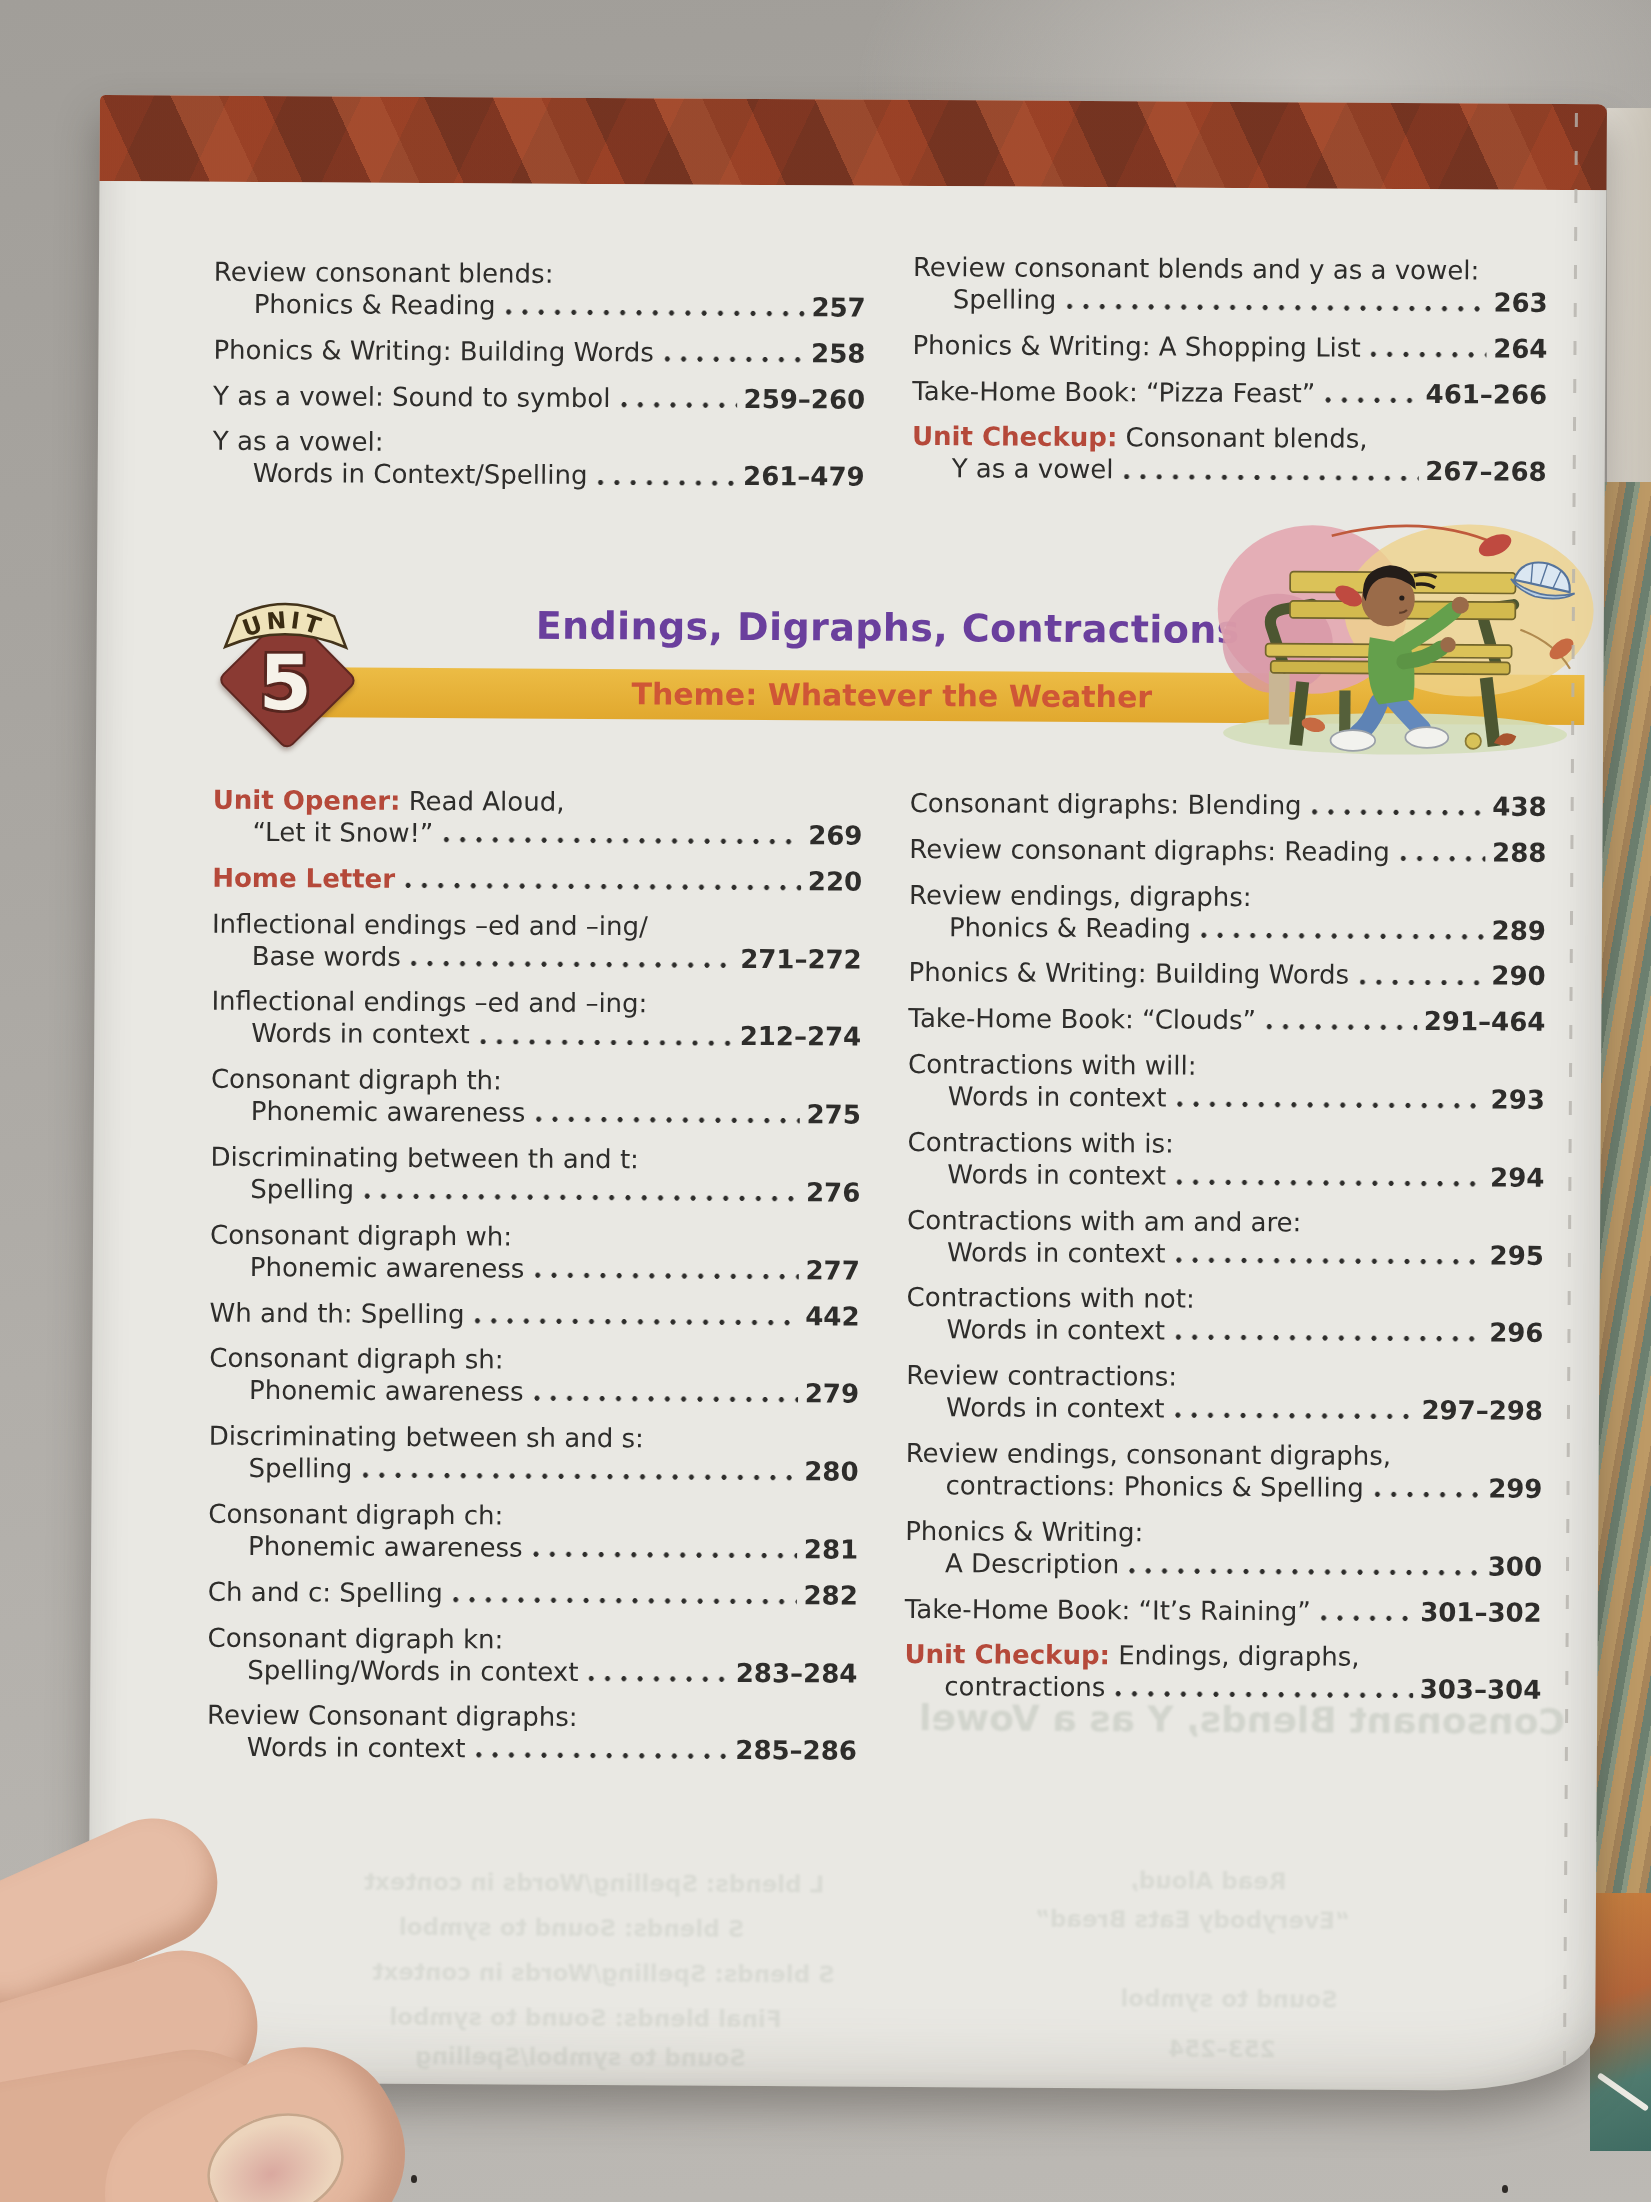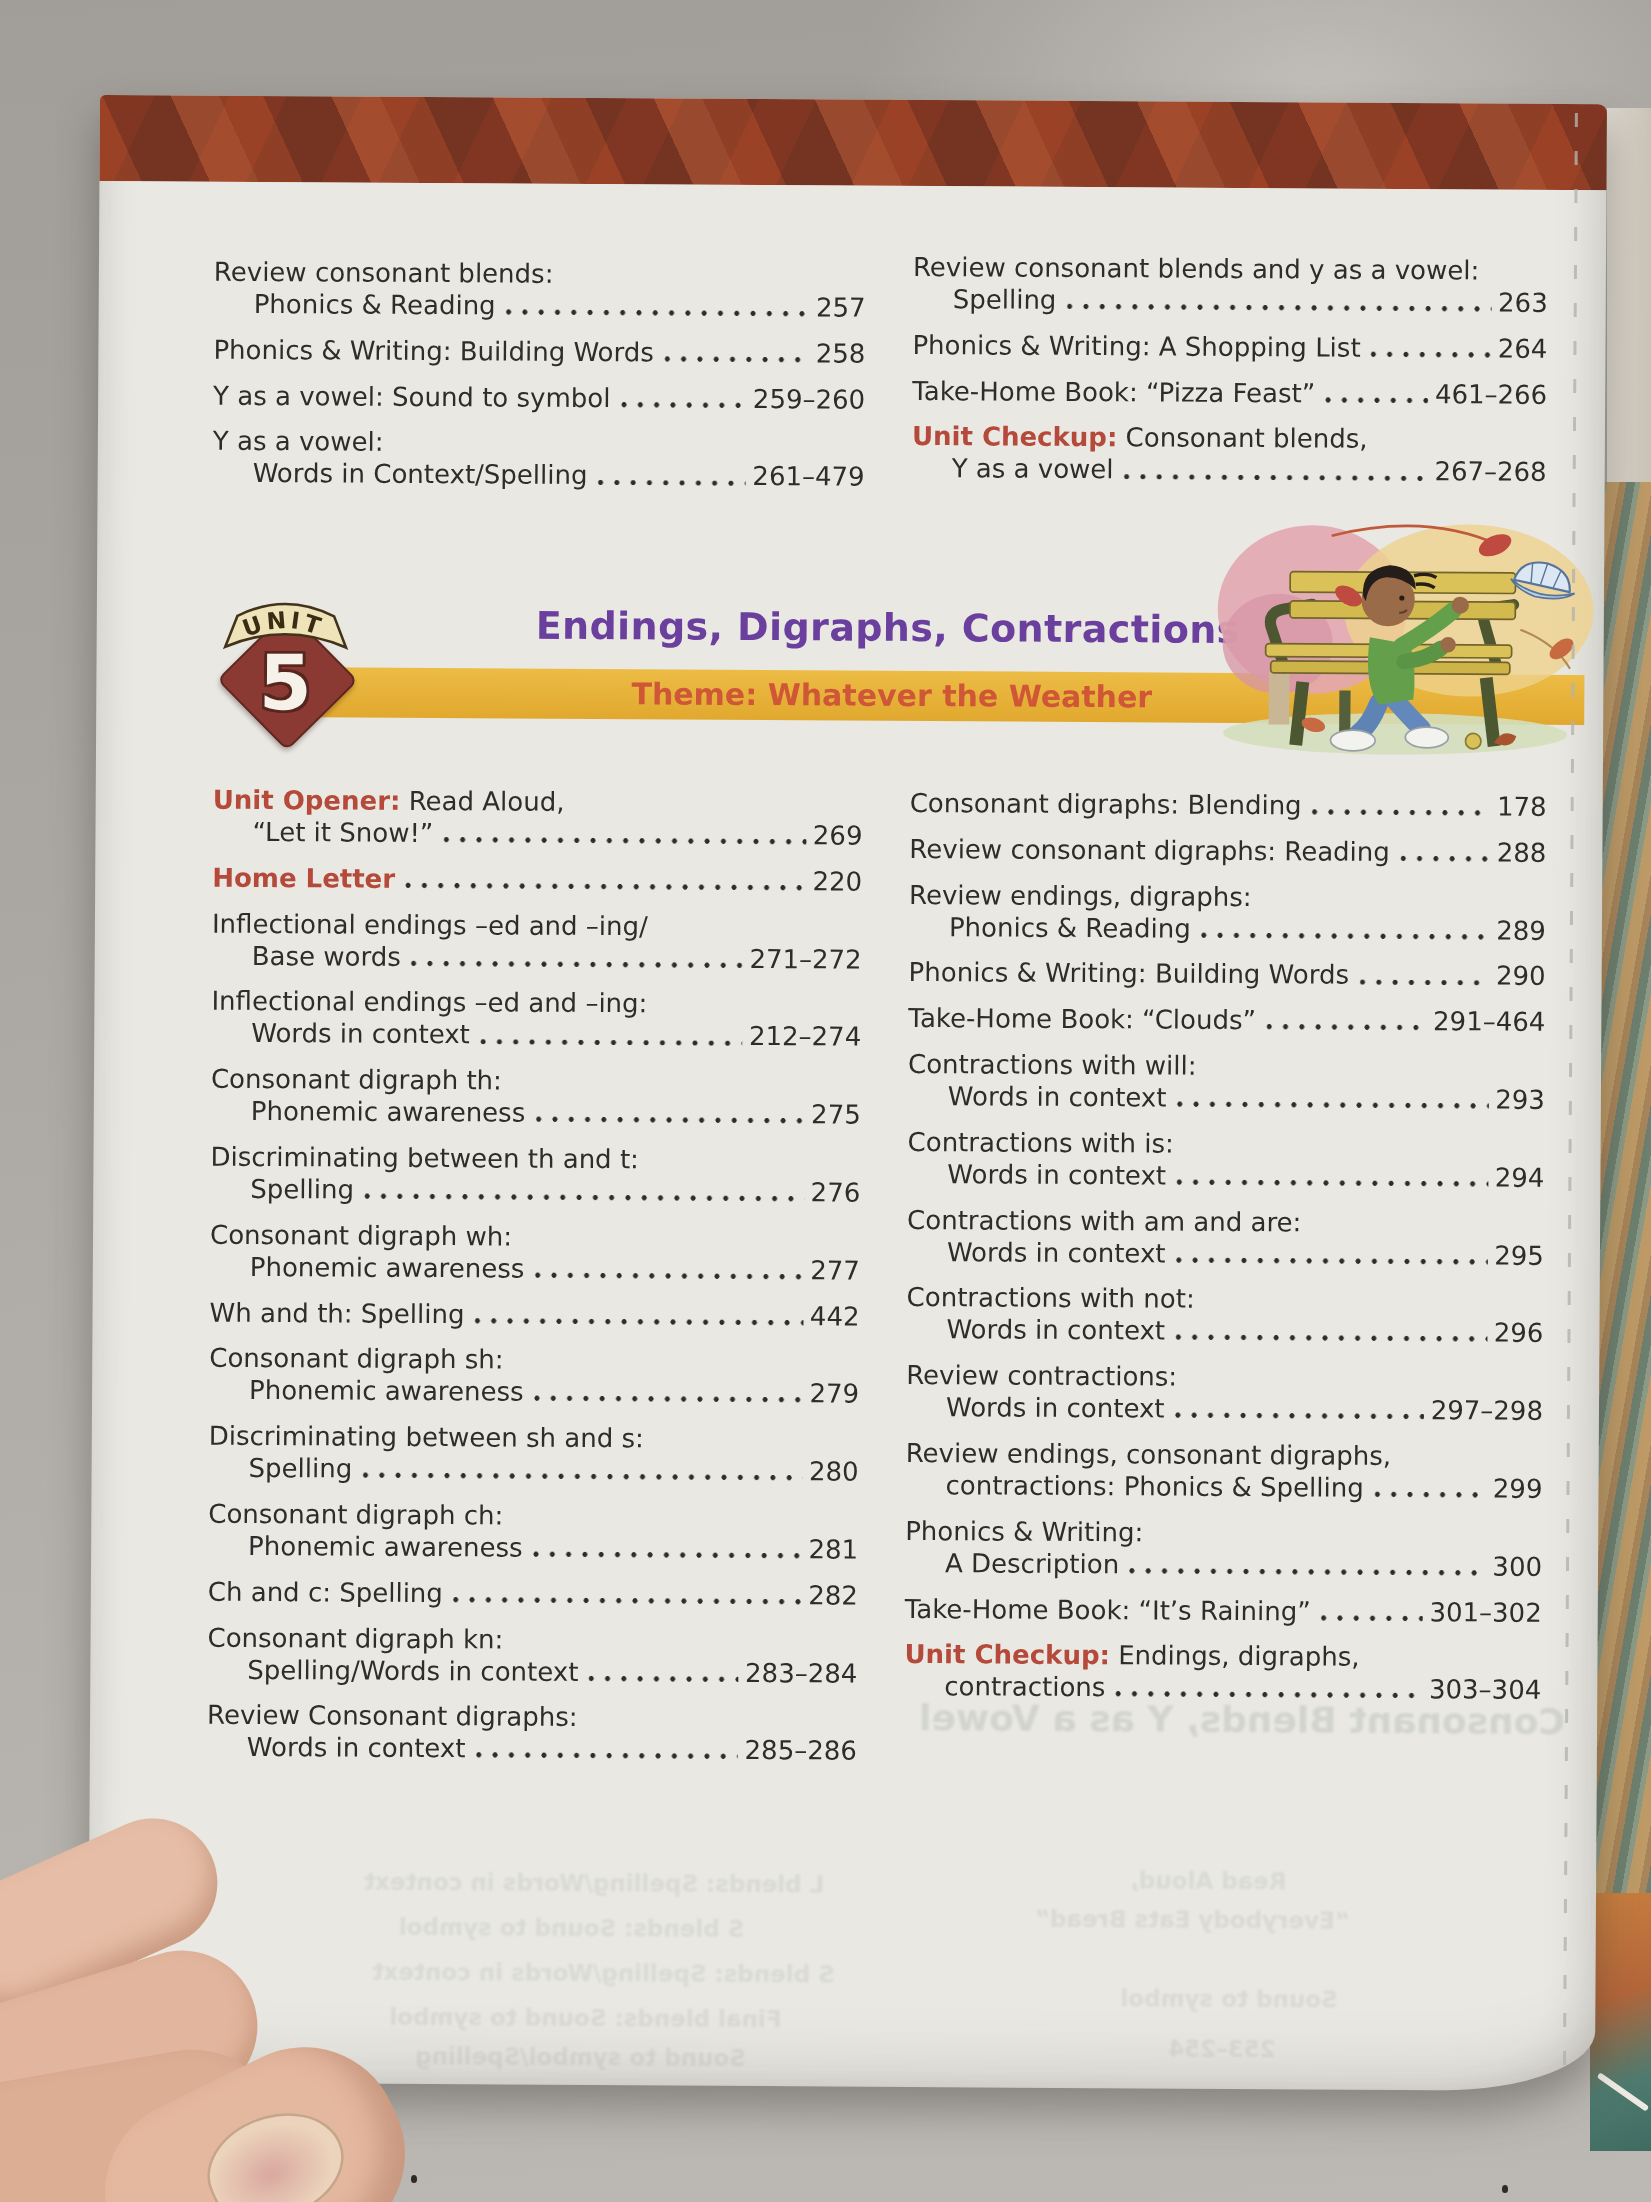--- a/index.html
+++ b/index.html
@@ -48,21 +48,21 @@
   .toc{position:absolute;z-index:5;font-size:26px;color:#2e2d2b;}
   .toc-entry{margin-bottom:13.8px;}
   .toc-line{display:flex;line-height:32px;}
   .toc-line.indent{padding-left:40px;}
   .lab{white-space:nowrap;}
   .prefix{color:#b5493a;font-weight:700;}
   .dots{flex:1 1 auto;min-width:20.6px;margin-left:8.6px;position:relative;}
   .dots::after{content:"";position:absolute;left:1.7px;right:3.4px;bottom:6px;height:6.9px;
     background:radial-gradient(circle at 2.9px 3.4px,#2e2d2b 2.2px,transparent 2.8px) repeat-x;
     background-size:16.3px 6.9px;}
-  .pg{font-weight:400;white-space:nowrap;padding-left:3.4px;}
+  .pg{font-weight:700;white-space:nowrap;padding-left:3.4px;}
 
   
   .unit-title{position:absolute;left:404px;top:506px;width:774px;text-align:center;z-index:4;
     font-size:38px;font-weight:700;color:#6a3f9d;letter-spacing:0.4px;white-space:nowrap;}
   .theme-band{position:absolute;left:177px;top:571px;right:19px;height:50px;z-index:2;
     background:linear-gradient(#ecbc45,#e1a82e);border-radius:6.9px 0 0 6.9px;}
   .theme-text{position:absolute;left:361px;top:571px;width:869px;height:50px;line-height:50px;
     text-align:center;z-index:3;font-size:30px;font-weight:700;color:#cf5636;white-space:nowrap;}
   .unit-badge{position:absolute;left:120px;top:494px;width:138px;height:206px;z-index:6;}
   .diamond{position:absolute;left:20.6px;top:40px;width:96px;height:96px;background:#8a3a33;
@@ -398,21 +398,21 @@
           <span class="dots"></span>
           <span class="pg">285–286</span>
         </div>
       </div>
     </div>
   <div class="toc" style="left:814px;top:687px;width:637px;">
       <div class="toc-entry">
         <div class="toc-line">
           <span class="lab">Consonant digraphs: Blending</span>
           <span class="dots"></span>
-          <span class="pg">178</span>
+          <span class="pg">438</span>
         </div>
       </div>
       <div class="toc-entry">
         <div class="toc-line">
           <span class="lab">Review consonant digraphs: Reading</span>
           <span class="dots"></span>
           <span class="pg">288</span>
         </div>
       </div>
       <div class="toc-entry">

